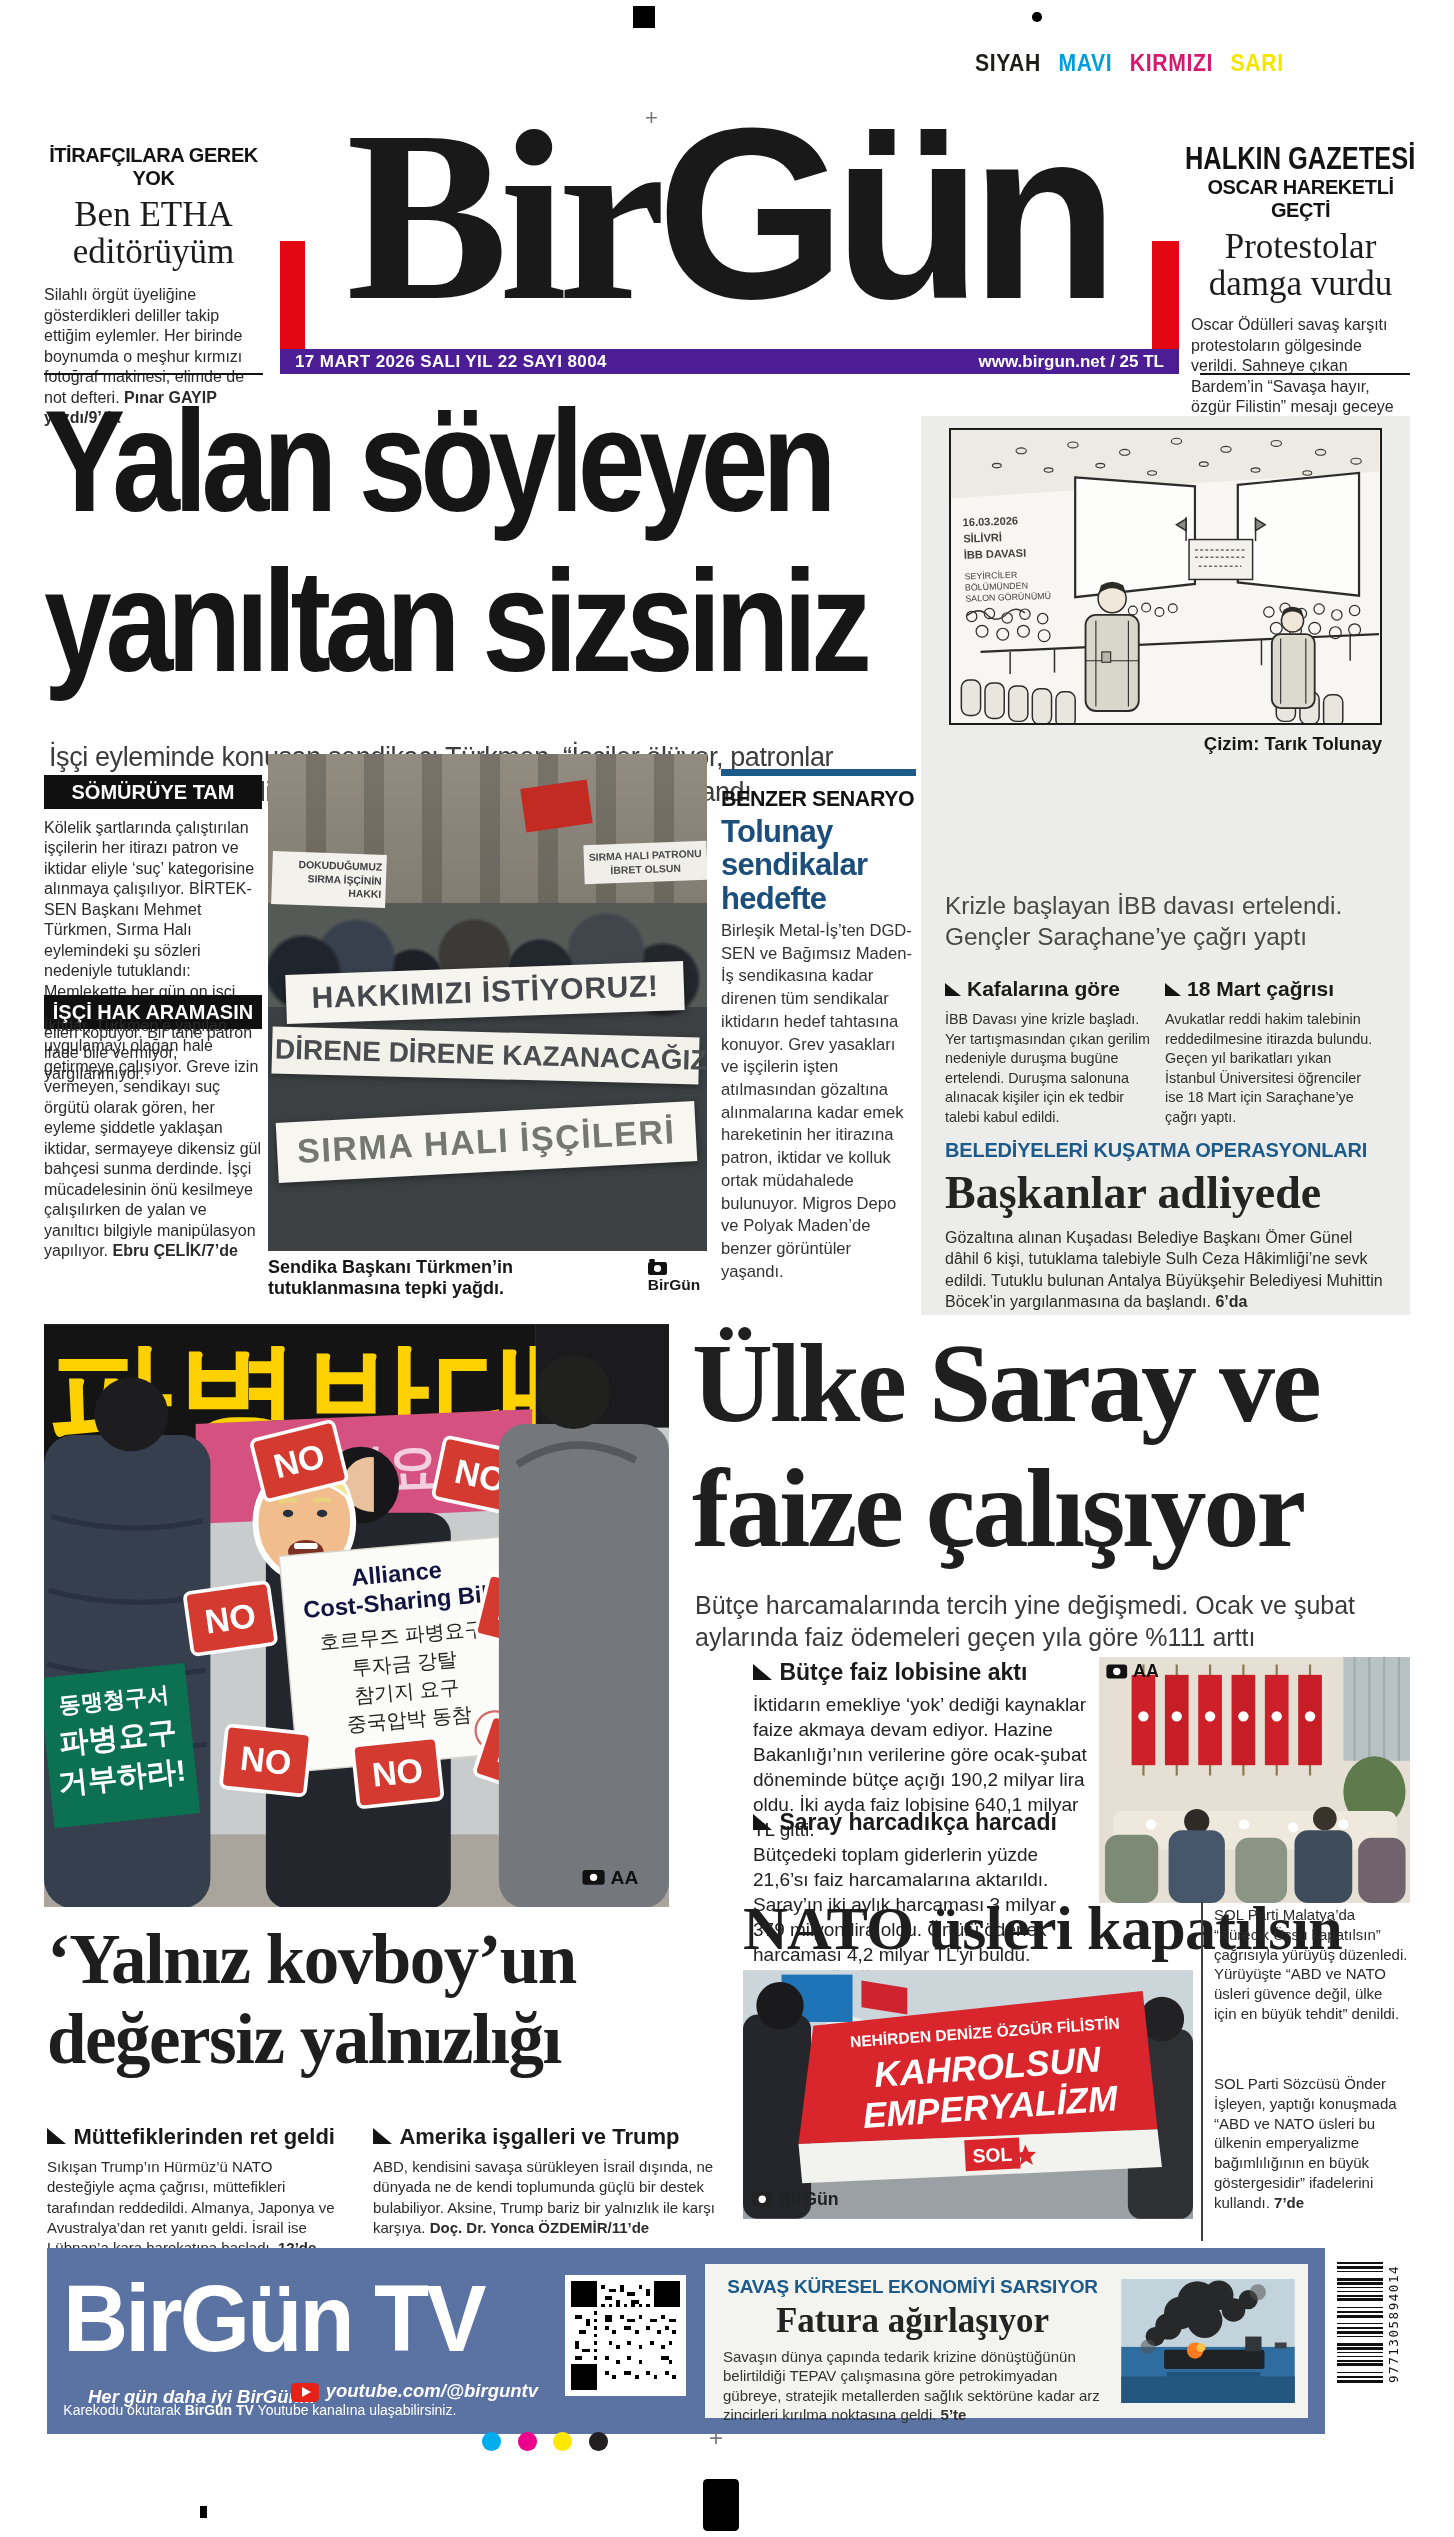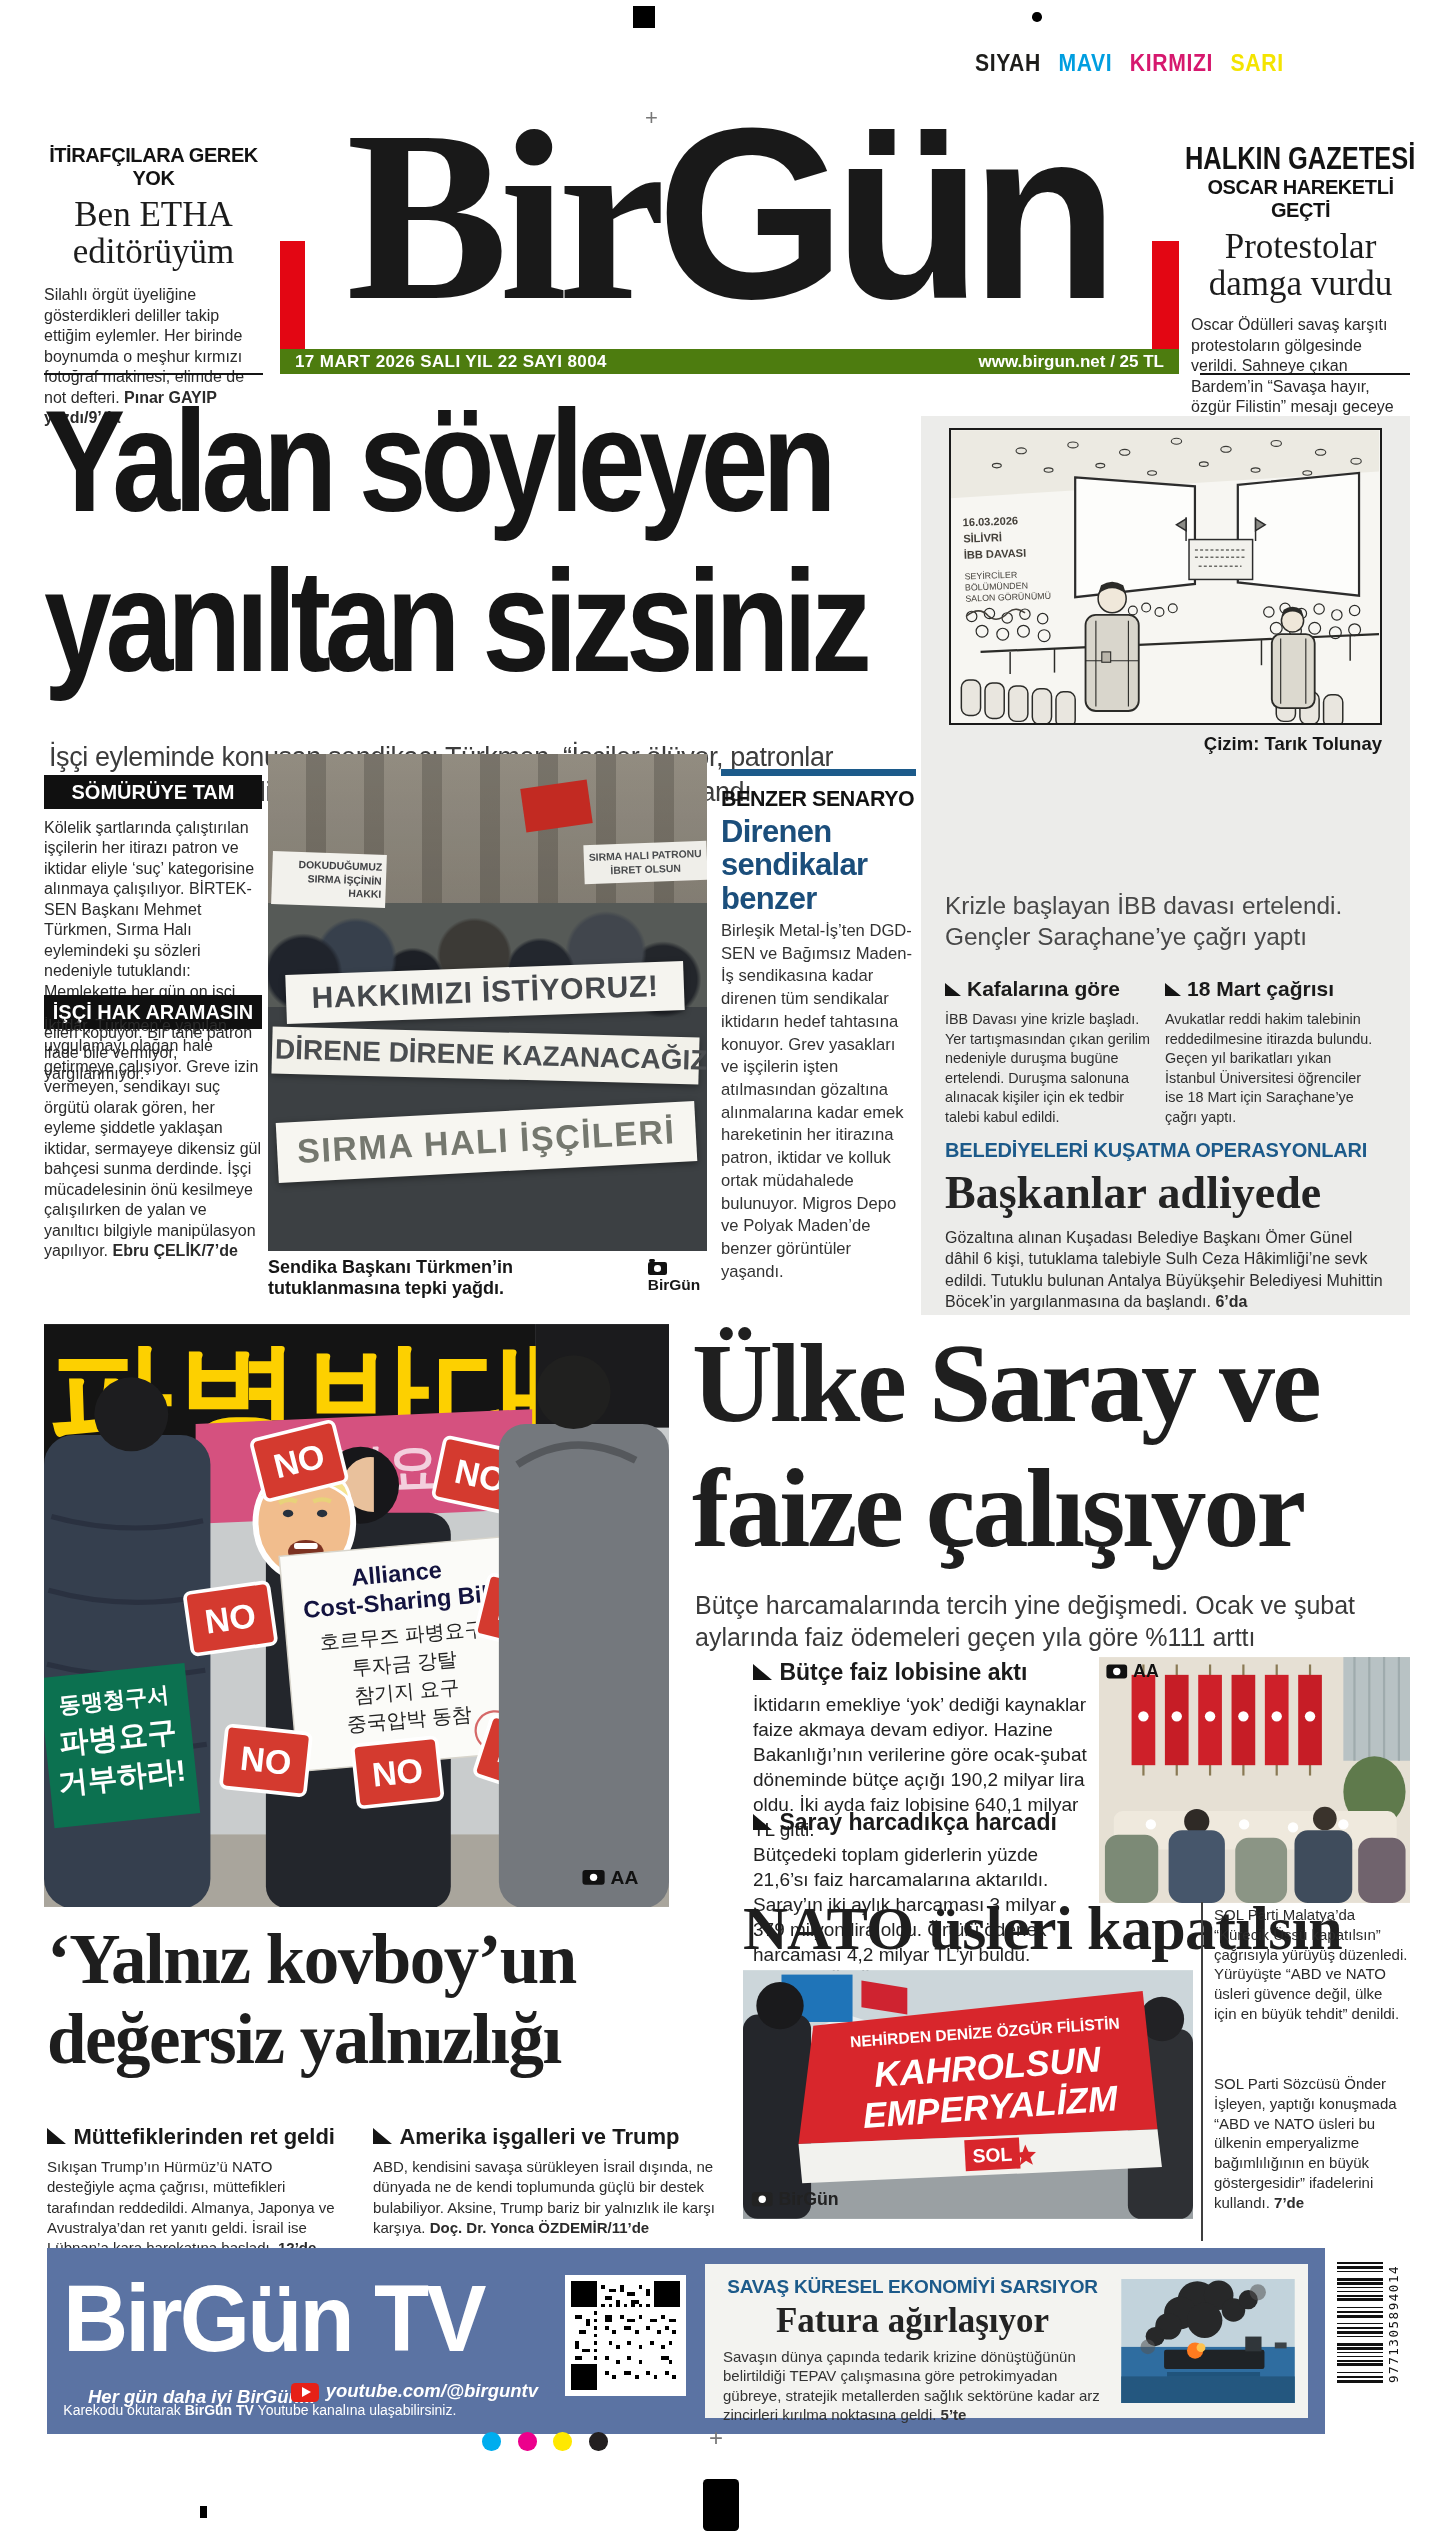--- a/index.html
+++ b/index.html
@@ -51,21 +51,21 @@
     </p>
   </div>
   <div class="abs rule" style="left:44px;top:373px;width:219px;"></div>
 
   <div class="abs" style="left:268px;top:126px;width:917px;height:251px;">
     <div class="abs" style="left:12px;top:115px;width:25px;height:133px;background:#e30613;"></div>
     <div class="abs" style="left:884px;top:115px;width:27px;height:133px;background:#e30613;"></div>
     <div class="abs" style="left:22px;top:-34px;width:873px;text-align:center;font-size:243px;line-height:1;letter-spacing:-9px;white-space:nowrap;color:#191919;">
       <span class="serif" style="font-weight:700;">Bir</span><span style="font-weight:800;letter-spacing:-12px;">Gün</span>
     </div>
-    <div class="abs" style="left:12px;top:223px;width:899px;height:25px;background:#4d7c0f;display:flex;align-items:center;justify-content:space-between;padding:12px 15px;box-sizing:border-box;">
+    <div class="abs" style="left:12px;top:223px;width:899px;height:25px;background:#4c1d95;display:flex;align-items:center;justify-content:space-between;padding:12px 15px;box-sizing:border-box;">
       <span class="white bold" style="font-size:17px;letter-spacing:0.4px;">17 MART 2026 SALI YIL 22 SAYI 8004</span>
       <span style="font-size:17px;">
         <span class="white bold">www.birgun.net</span>
         <span class="white bold">/ 25 TL</span>
       </span>
     </div>
   </div>
   <div class="abs" style="left:1185px;top:141px;font-size:31px;font-weight:700;color:#141414;transform:scaleX(0.82);transform-origin:left;white-space:nowrap;">HALKIN GAZETESİ</div>
 
   <div class="abs" style="left:1191px;top:176px;width:219px;">
@@ -104,21 +104,21 @@
     <div class="abs" style="left:1%;top:56%;width:96%;padding:7.4px 3px;background:#f2f1ea;color:#4a4d50;font-weight:800;font-size:28px;text-align:center;transform:rotate(1.5deg);letter-spacing:0;box-shadow:0 2.2px 6px rgba(0,0,0,.35);white-space:nowrap;">DİRENE DİRENE KAZANACAĞIZ!</div>
     <div class="abs" style="left:2%;top:72%;width:94%;padding:10.4px 3px;background:#f7f6f1;color:#75786f;font-weight:800;font-size:34px;text-align:center;transform:rotate(-3deg);letter-spacing:1.5px;box-shadow:0 2.2px 7.4px rgba(0,0,0,.4);white-space:nowrap;">SIRMA HALI İŞÇİLERİ</div>
   </div>
   <div class="abs" style="left:268px;top:1257px;width:439px;display:flex;justify-content:space-between;align-items:center;">
     <span class="photo-caption">Sendika Başkanı Türkmen’in tutuklanmasına tepki yağdı.</span>
     <span><span class="cam"></span><span class="credit">BirGün</span></span>
   </div>
 
   <div class="abs" style="left:721px;top:769px;width:195px;height:6.7px;background:#1c5a8a;"></div>
   <div class="abs kicker" style="left:721px;top:787px;font-size:21.4px;">BENZER SENARYO</div>
-  <div class="abs" style="left:721px;top:815px;width:195px;font-size:31px;font-weight:800;line-height:1.08;color:#1b4e7b;letter-spacing:-0.7px;">Direnen sendikalar benzer</div>
+  <div class="abs" style="left:721px;top:815px;width:195px;font-size:31px;font-weight:800;line-height:1.08;color:#1b4e7b;letter-spacing:-0.7px;">Tolunay sendikalar hedefte</div>
   <div class="abs" style="left:721px;top:920px;width:195px;font-size:16.6px;line-height:1.37;color:#333;">Birleşik Metal-İş’ten DGD-SEN ve Bağımsız Maden-İş sendikasına kadar direnen tüm sendikalar iktidarın hedef tahtasına konuyor. Grev yasakları ve işçilerin işten atılmasından gözaltına alınmalarına kadar emek hareketinin her itirazına patron, iktidar ve kolluk ortak müdahalede bulunuyor. Migros Depo ve Polyak Maden’de benzer görüntüler yaşandı.</div>
 
   <div class="abs" style="left:921px;top:416px;width:489px;height:899px;background:#ececea;">
 
     <div class="abs" style="left:28px;top:12px;width:433px;height:297px;background:#f7f6f2;border:2.2px solid #1a1a1a;box-sizing:border-box;">
       <svg width="428" height="293" viewBox="0 0 579 396">
         <path d="M0 0 L579 0 L579 56 L0 92 Z" fill="#eceae2"></path>
         <g stroke="#3a3a36" stroke-width="1.5" fill="#e8e6de">
           <ellipse cx="95" cy="28" rx="7" ry="4"></ellipse>
             <ellipse cx="165" cy="20" rx="7" ry="4"></ellipse>

